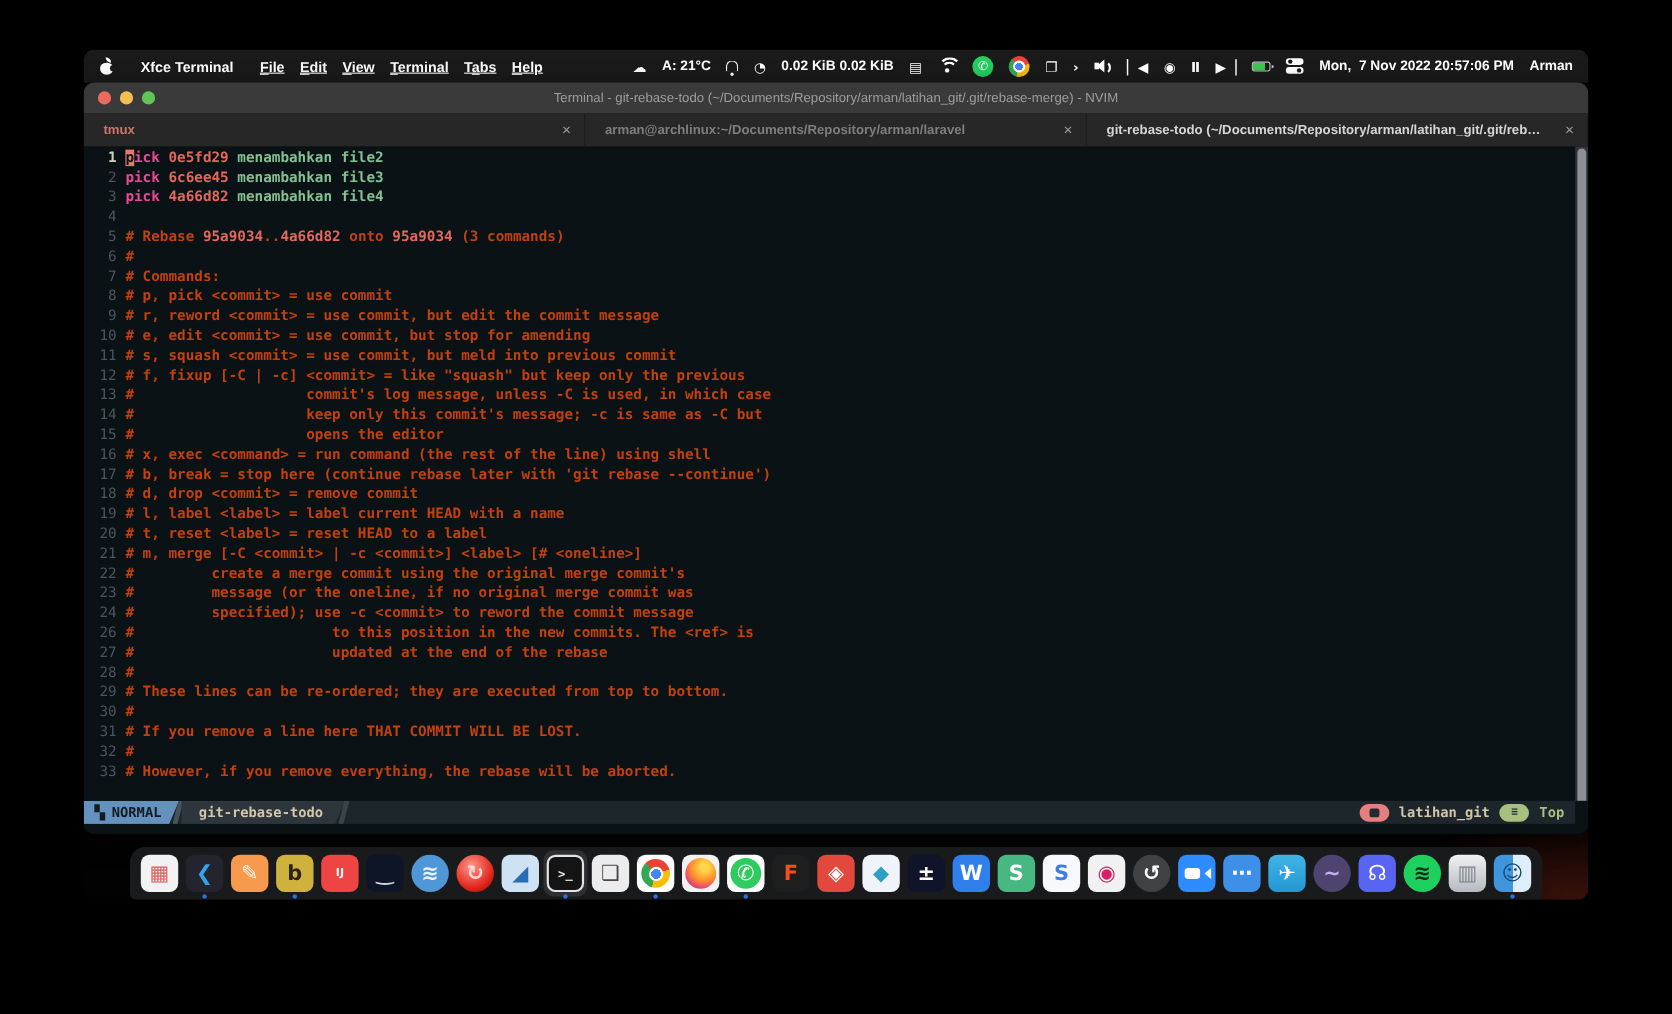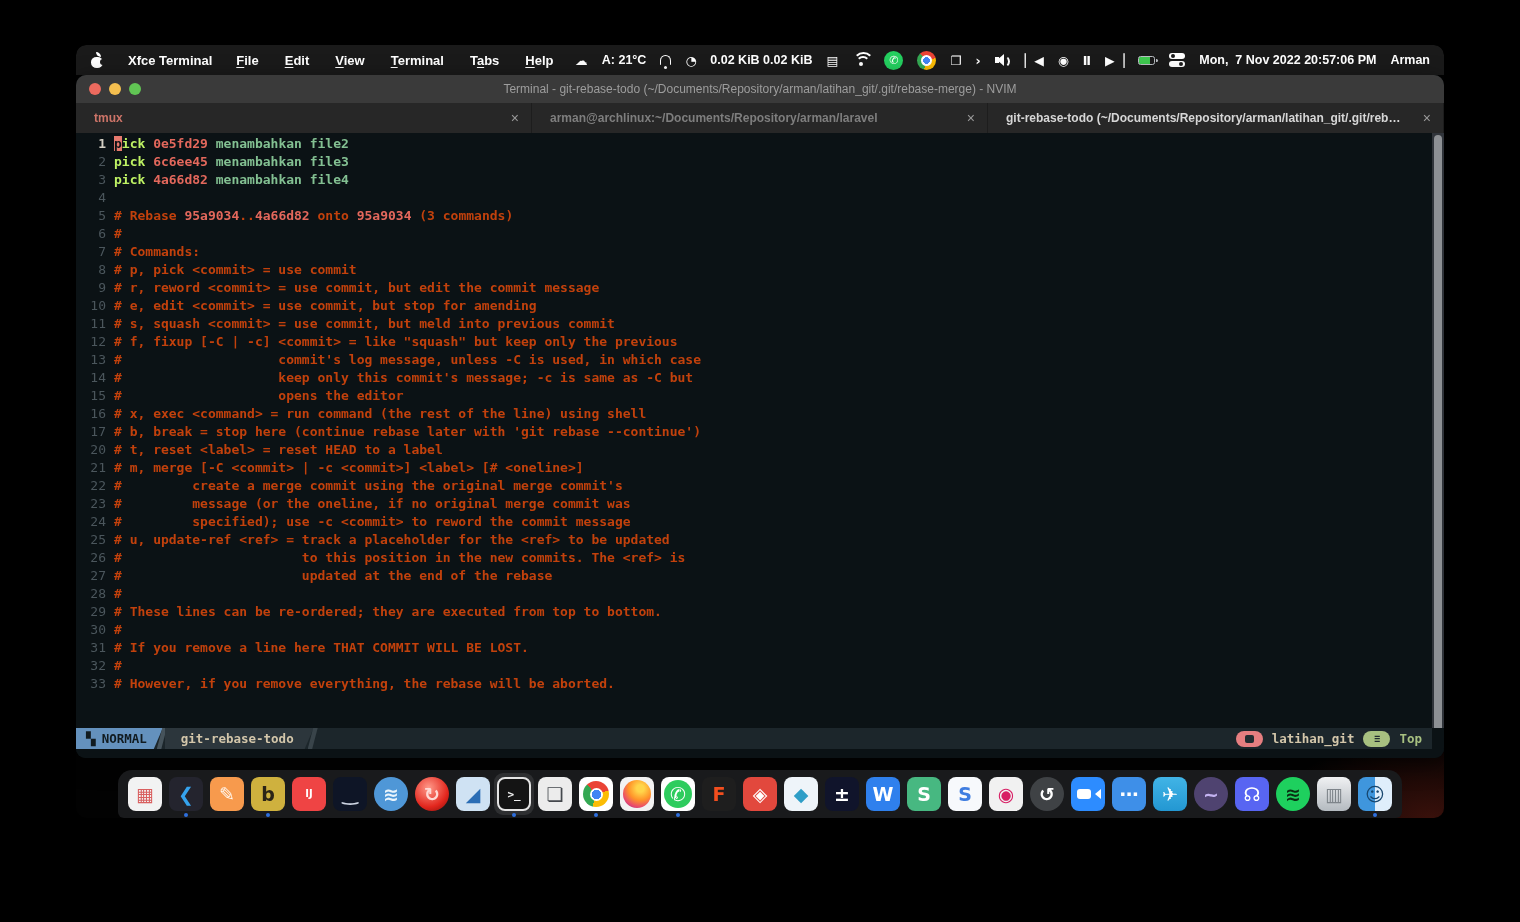--- a/index.html
+++ b/index.html
@@ -17,21 +17,21 @@
              padding:0 14px; font-size:13px;justify-content:space-between; }
   .mb-left { display:flex; align-items:center; gap:24px; }
   .apple { position:relative; width:14px; height:16px; }
   .apple i { position:absolute; left:1px; bottom:0; width:12px; height:11px; background:#fff;
              border-radius:45% 45% 48% 48%; }
   .apple b { position:absolute; right:-2px; bottom:3px; width:6px; height:6px; background:#1a1a1a;
              border-radius:50%; }
   .apple s { position:absolute; left:6px; top:0; width:5px; height:5px; background:#fff;
              border-radius:0 100% 0 100%; }
   .app-name { font-weight:bold; }
-  .menus { display:flex; gap:26px; font-weight:bold; }
+  .menus { display:flex; gap:14px; font-weight:bold;text-decoration:underline; }
   .menu-item u { text-decoration:underline; text-underline-offset:2px; }
   .mb-right { margin-left:auto; display:flex; align-items:center; gap:14px; font-weight:bold;
               font-size:12.5px; }
   .mb-right .txt { white-space:pre; }
   .mi { display:inline-flex; align-items:center; justify-content:center; color:#fff; }
   .gl { font-family:"DejaVu Sans", sans-serif; }
   
   .bell { width:11px; height:10px; border:1.5px solid #fff; border-bottom:none;
           border-radius:6px 6px 1px 1px; position:relative; }
   .bell::after { content:""; position:absolute; left:50%; bottom:-4px; width:3px; height:3px;
@@ -90,21 +90,21 @@
 
   
   .term { position:relative; height:595px; overflow:hidden; }
   .lines { position:absolute; left:0; top:2px; right:12px;
            font-family:"DejaVu Sans Mono", monospace; font-size:13px; line-height:18px;
            font-weight:bold; }
   .row { display:flex; height:18px; white-space:pre; }
   .ln { width:30px; text-align:right; color:#4b565c; font-weight:normal; flex:none; }
   .ln.cur-ln { color:#d3cfc3; font-weight:bold; }
   .code { margin-left:8px; }
-  .code .k { color:#bef264; }
+  .code .k { color:#ec4899; }
   .code .h { color:#e3685c; }
   .code .m { color:#83c092; }
   .code .c { color:#c2410c; }
   .code .cur { background:#e6796d; color:#0b1215; }
   
   .scrollbar { position:absolute; right:0; top:0; bottom:-30px; width:12px; background:#30343a; }
   .scroll-thumb { position:absolute; left:2px; right:2px; top:2px; bottom:2px; background:#8d9094;
                   border-radius:5px; }
 
   
@@ -269,26 +269,27 @@
           <div class="row"><span class="ln">8</span><span class="code"><span class="c"># p, pick &lt;commit&gt; = use commit</span></span></div>
           <div class="row"><span class="ln">9</span><span class="code"><span class="c"># r, reword &lt;commit&gt; = use commit, but edit the commit message</span></span></div>
           <div class="row"><span class="ln">10</span><span class="code"><span class="c"># e, edit &lt;commit&gt; = use commit, but stop for amending</span></span></div>
           <div class="row"><span class="ln">11</span><span class="code"><span class="c"># s, squash &lt;commit&gt; = use commit, but meld into previous commit</span></span></div>
           <div class="row"><span class="ln">12</span><span class="code"><span class="c"># f, fixup [-C | -c] &lt;commit&gt; = like "squash" but keep only the previous</span></span></div>
           <div class="row"><span class="ln">13</span><span class="code"><span class="c">#                    commit's log message, unless -C is used, in which case</span></span></div>
           <div class="row"><span class="ln">14</span><span class="code"><span class="c">#                    keep only this commit's message; -c is same as -C but</span></span></div>
           <div class="row"><span class="ln">15</span><span class="code"><span class="c">#                    opens the editor</span></span></div>
           <div class="row"><span class="ln">16</span><span class="code"><span class="c"># x, exec &lt;command&gt; = run command (the rest of the line) using shell</span></span></div>
           <div class="row"><span class="ln">17</span><span class="code"><span class="c"># b, break = stop here (continue rebase later with 'git rebase --continue')</span></span></div>
+          <div class="row"><span class="ln">18</span><span class="code"><span class="c"># d, drop &lt;commit&gt; = remove commit</span></span></div>
+          <div class="row"><span class="ln">19</span><span class="code"><span class="c"># l, label &lt;label&gt; = label current HEAD with a name</span></span></div>
           <div class="row"><span class="ln">20</span><span class="code"><span class="c"># t, reset &lt;label&gt; = reset HEAD to a label</span></span></div>
           <div class="row"><span class="ln">21</span><span class="code"><span class="c"># m, merge [-C &lt;commit&gt; | -c &lt;commit&gt;] &lt;label&gt; [# &lt;oneline&gt;]</span></span></div>
           <div class="row"><span class="ln">22</span><span class="code"><span class="c">#         create a merge commit using the original merge commit's</span></span></div>
           <div class="row"><span class="ln">23</span><span class="code"><span class="c">#         message (or the oneline, if no original merge commit was</span></span></div>
           <div class="row"><span class="ln">24</span><span class="code"><span class="c">#         specified); use -c &lt;commit&gt; to reword the commit message</span></span></div>
-          <div class="row"><span class="ln">25</span><span class="code"><span class="c"># u, update-ref &lt;ref&gt; = track a placeholder for the &lt;ref&gt; to be updated</span></span></div>
           <div class="row"><span class="ln">26</span><span class="code"><span class="c">#                       to this position in the new commits. The &lt;ref&gt; is</span></span></div>
           <div class="row"><span class="ln">27</span><span class="code"><span class="c">#                       updated at the end of the rebase</span></span></div>
           <div class="row"><span class="ln">28</span><span class="code"><span class="c">#</span></span></div>
           <div class="row"><span class="ln">29</span><span class="code"><span class="c"># These lines can be re-ordered; they are executed from top to bottom.</span></span></div>
           <div class="row"><span class="ln">30</span><span class="code"><span class="c">#</span></span></div>
           <div class="row"><span class="ln">31</span><span class="code"><span class="c"># If you remove a line here THAT COMMIT WILL BE LOST.</span></span></div>
           <div class="row"><span class="ln">32</span><span class="code"><span class="c">#</span></span></div>
           <div class="row"><span class="ln">33</span><span class="code"><span class="c"># However, if you remove everything, the rebase will be aborted.</span></span></div>
         </div>
       <div class="scrollbar">

